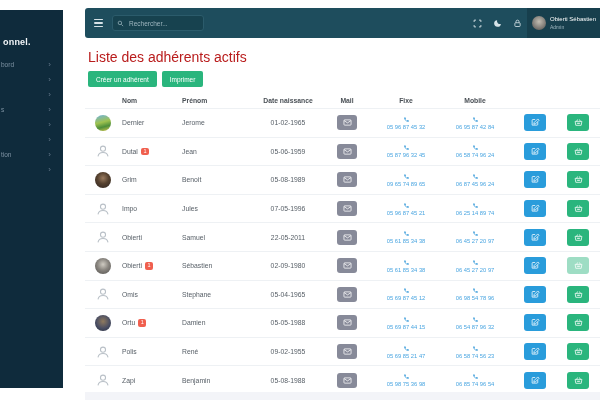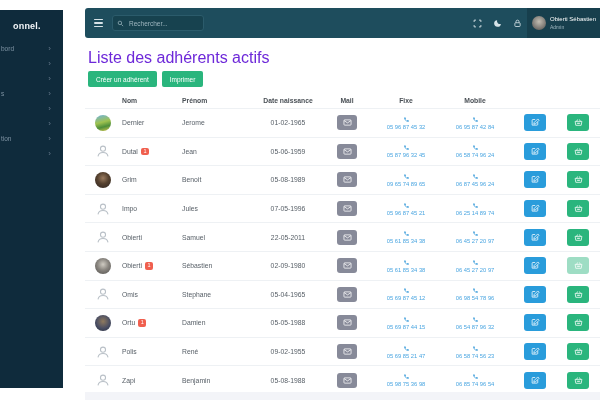--- a/index.html
+++ b/index.html
@@ -1,19 +1,19 @@
 <!DOCTYPE html>
 <html><head>
 <meta charset="utf-8">
 <style>
   html,body{margin:0;padding:0;width:600px;height:400px;overflow:hidden;
     background:#ffffff;font-family:"Liberation Sans",sans-serif;position:relative;}
   
   .sidebar{position:absolute;left:0;top:10px;width:63px;height:378px;background:#0f2b3c;}
-  .brand{color:#f3f6f9;font-size:9px;font-weight:bold;padding:11px 0 10px 13px;letter-spacing:.2px;}
+  .brand{color:#f3f6f9;font-size:9px;font-weight:bold;padding:11px 0 10px 3px;letter-spacing:.2px;margin-top:16px;}
   .menu-item{display:flex;justify-content:space-between;align-items:center;height:15px;
     padding:0 12px 0 1px;color:#7e93a3;font-size:6.5px;cursor:pointer;}
   .side-chevron{color:#64798a;font-size:8px;line-height:1;}
   
   .main{position:absolute;left:85px;top:0;width:515px;height:400px;}
   .topbar{position:absolute;left:0;top:8px;width:515px;height:30px;background:#1e4d5d;
     border-radius:3px 0 0 3px;display:flex;align-items:center;}
   .hamburger{margin-left:9px;display:flex;flex-direction:column;gap:2px;cursor:pointer;}
   .hamburger i{display:block;width:9px;height:1.4px;background:#d7e3e8;border-radius:1px;}
   .searchbox{margin-left:9px;width:92px;height:16px;background:#17424f;border:1px solid #2b5b6b;
@@ -24,21 +24,21 @@
   .topbar-right{margin-left:auto;display:flex;align-items:center;height:30px;}
   .tb-icon{width:20px;display:flex;justify-content:center;align-items:center;cursor:pointer;color:#d7e3e8;}
   .user-chip{width:73px;height:30px;background:#173f4d;display:flex;align-items:center;
     gap:4px;padding-left:5px;box-sizing:border-box;cursor:pointer;}
   .user-avatar{width:14px;height:14px;border-radius:50%;flex:0 0 auto;
     background:radial-gradient(circle at 50% 40%,#c3bdb2 0%,#8a8680 50%,#4e4c49 100%);}
   .user-meta{display:flex;flex-direction:column;line-height:1.2;}
   .user-name{font-size:6px;color:#ffffff;white-space:nowrap;}
   .user-role{font-size:5px;color:#9fb7c0;}
   
-  .page-title{position:absolute;left:3px;top:49px;font-size:16px;color:#6d28d9;}
+  .page-title{position:absolute;left:3px;top:49px;font-size:14px;color:#b91c1c;}
   .btn-row{position:absolute;left:3px;top:71px;display:flex;gap:5px;}
   .btn-green{background:#2ab57d;color:#fff;font-size:6.5px;padding:0 8px;height:16px;
     border:none;border-radius:2px;cursor:pointer;font-family:"Liberation Sans",sans-serif;}
   
   .table{position:absolute;left:0;top:93px;width:515px;}
   .thead{display:flex;align-items:center;height:15px;font-size:6.8px;font-weight:bold;color:#4a5056;}
   .trow{display:flex;align-items:center;height:27.6px;border-top:1px solid #eef1f4;}
   .c{display:flex;align-items:center;justify-content:center;box-sizing:border-box;}
   .c-avatar{width:37px;justify-content:flex-start;padding-left:10px;}
   .c-nom{width:60px;justify-content:flex-start;}

